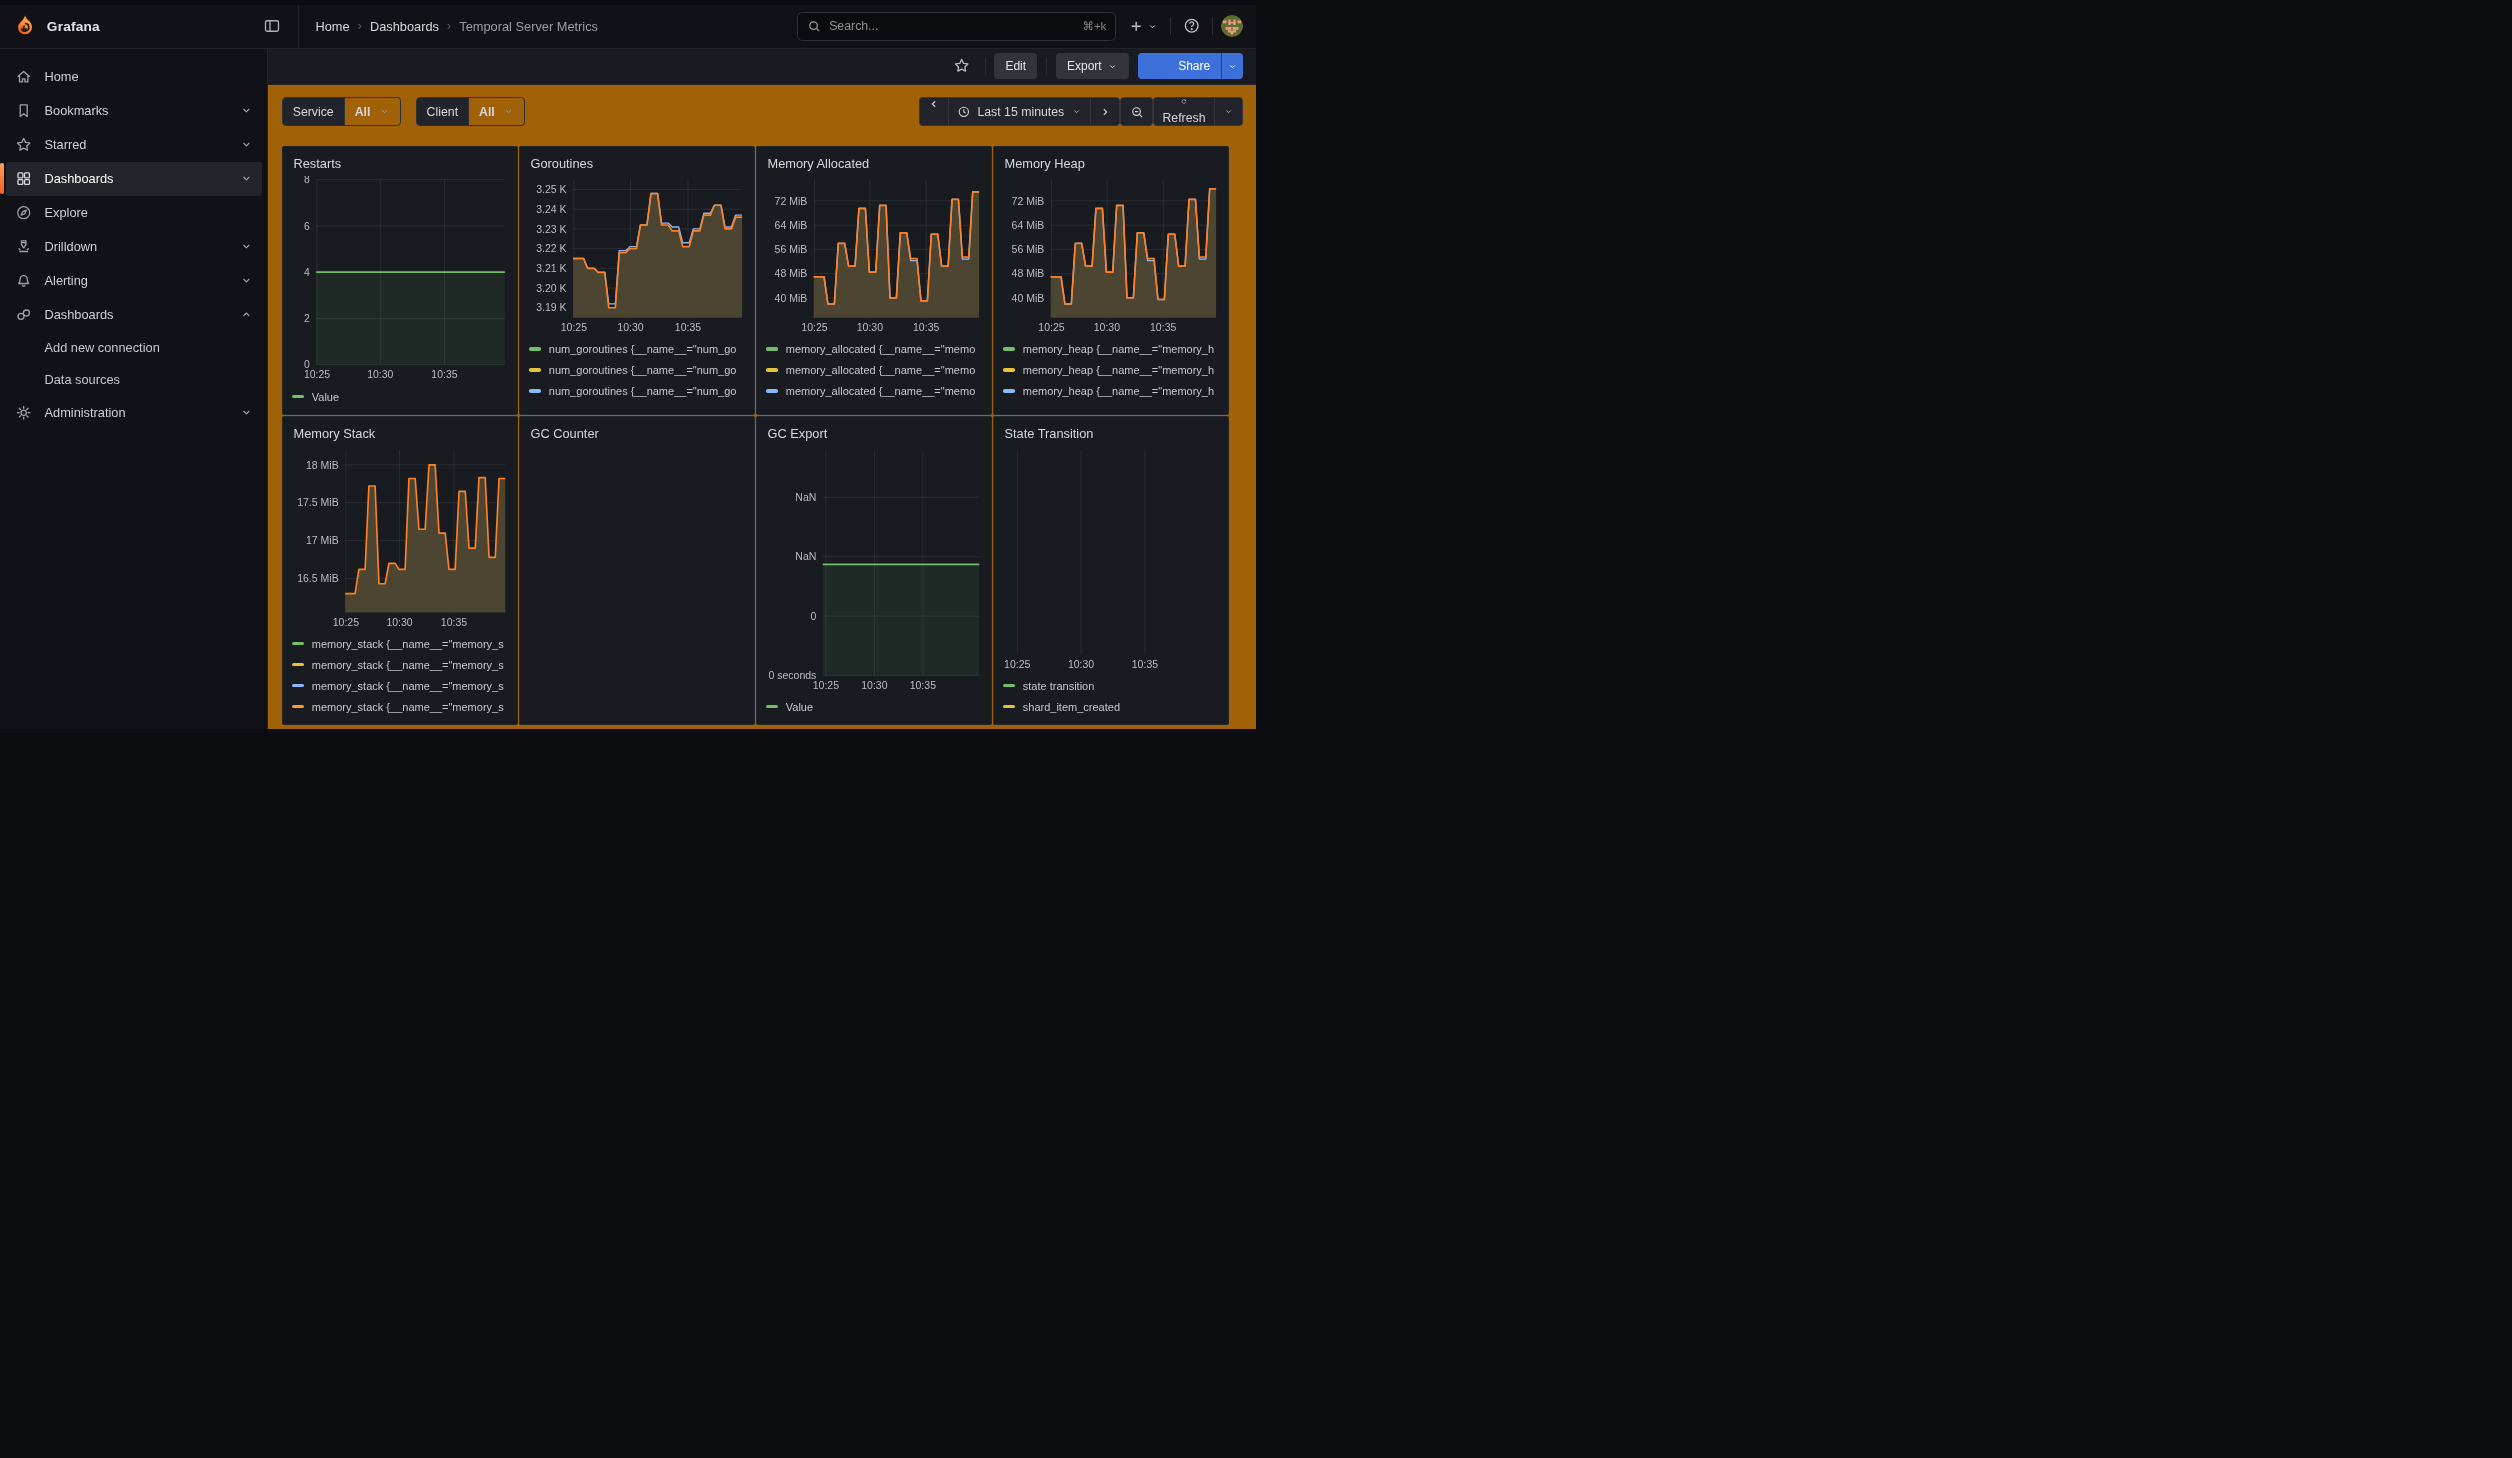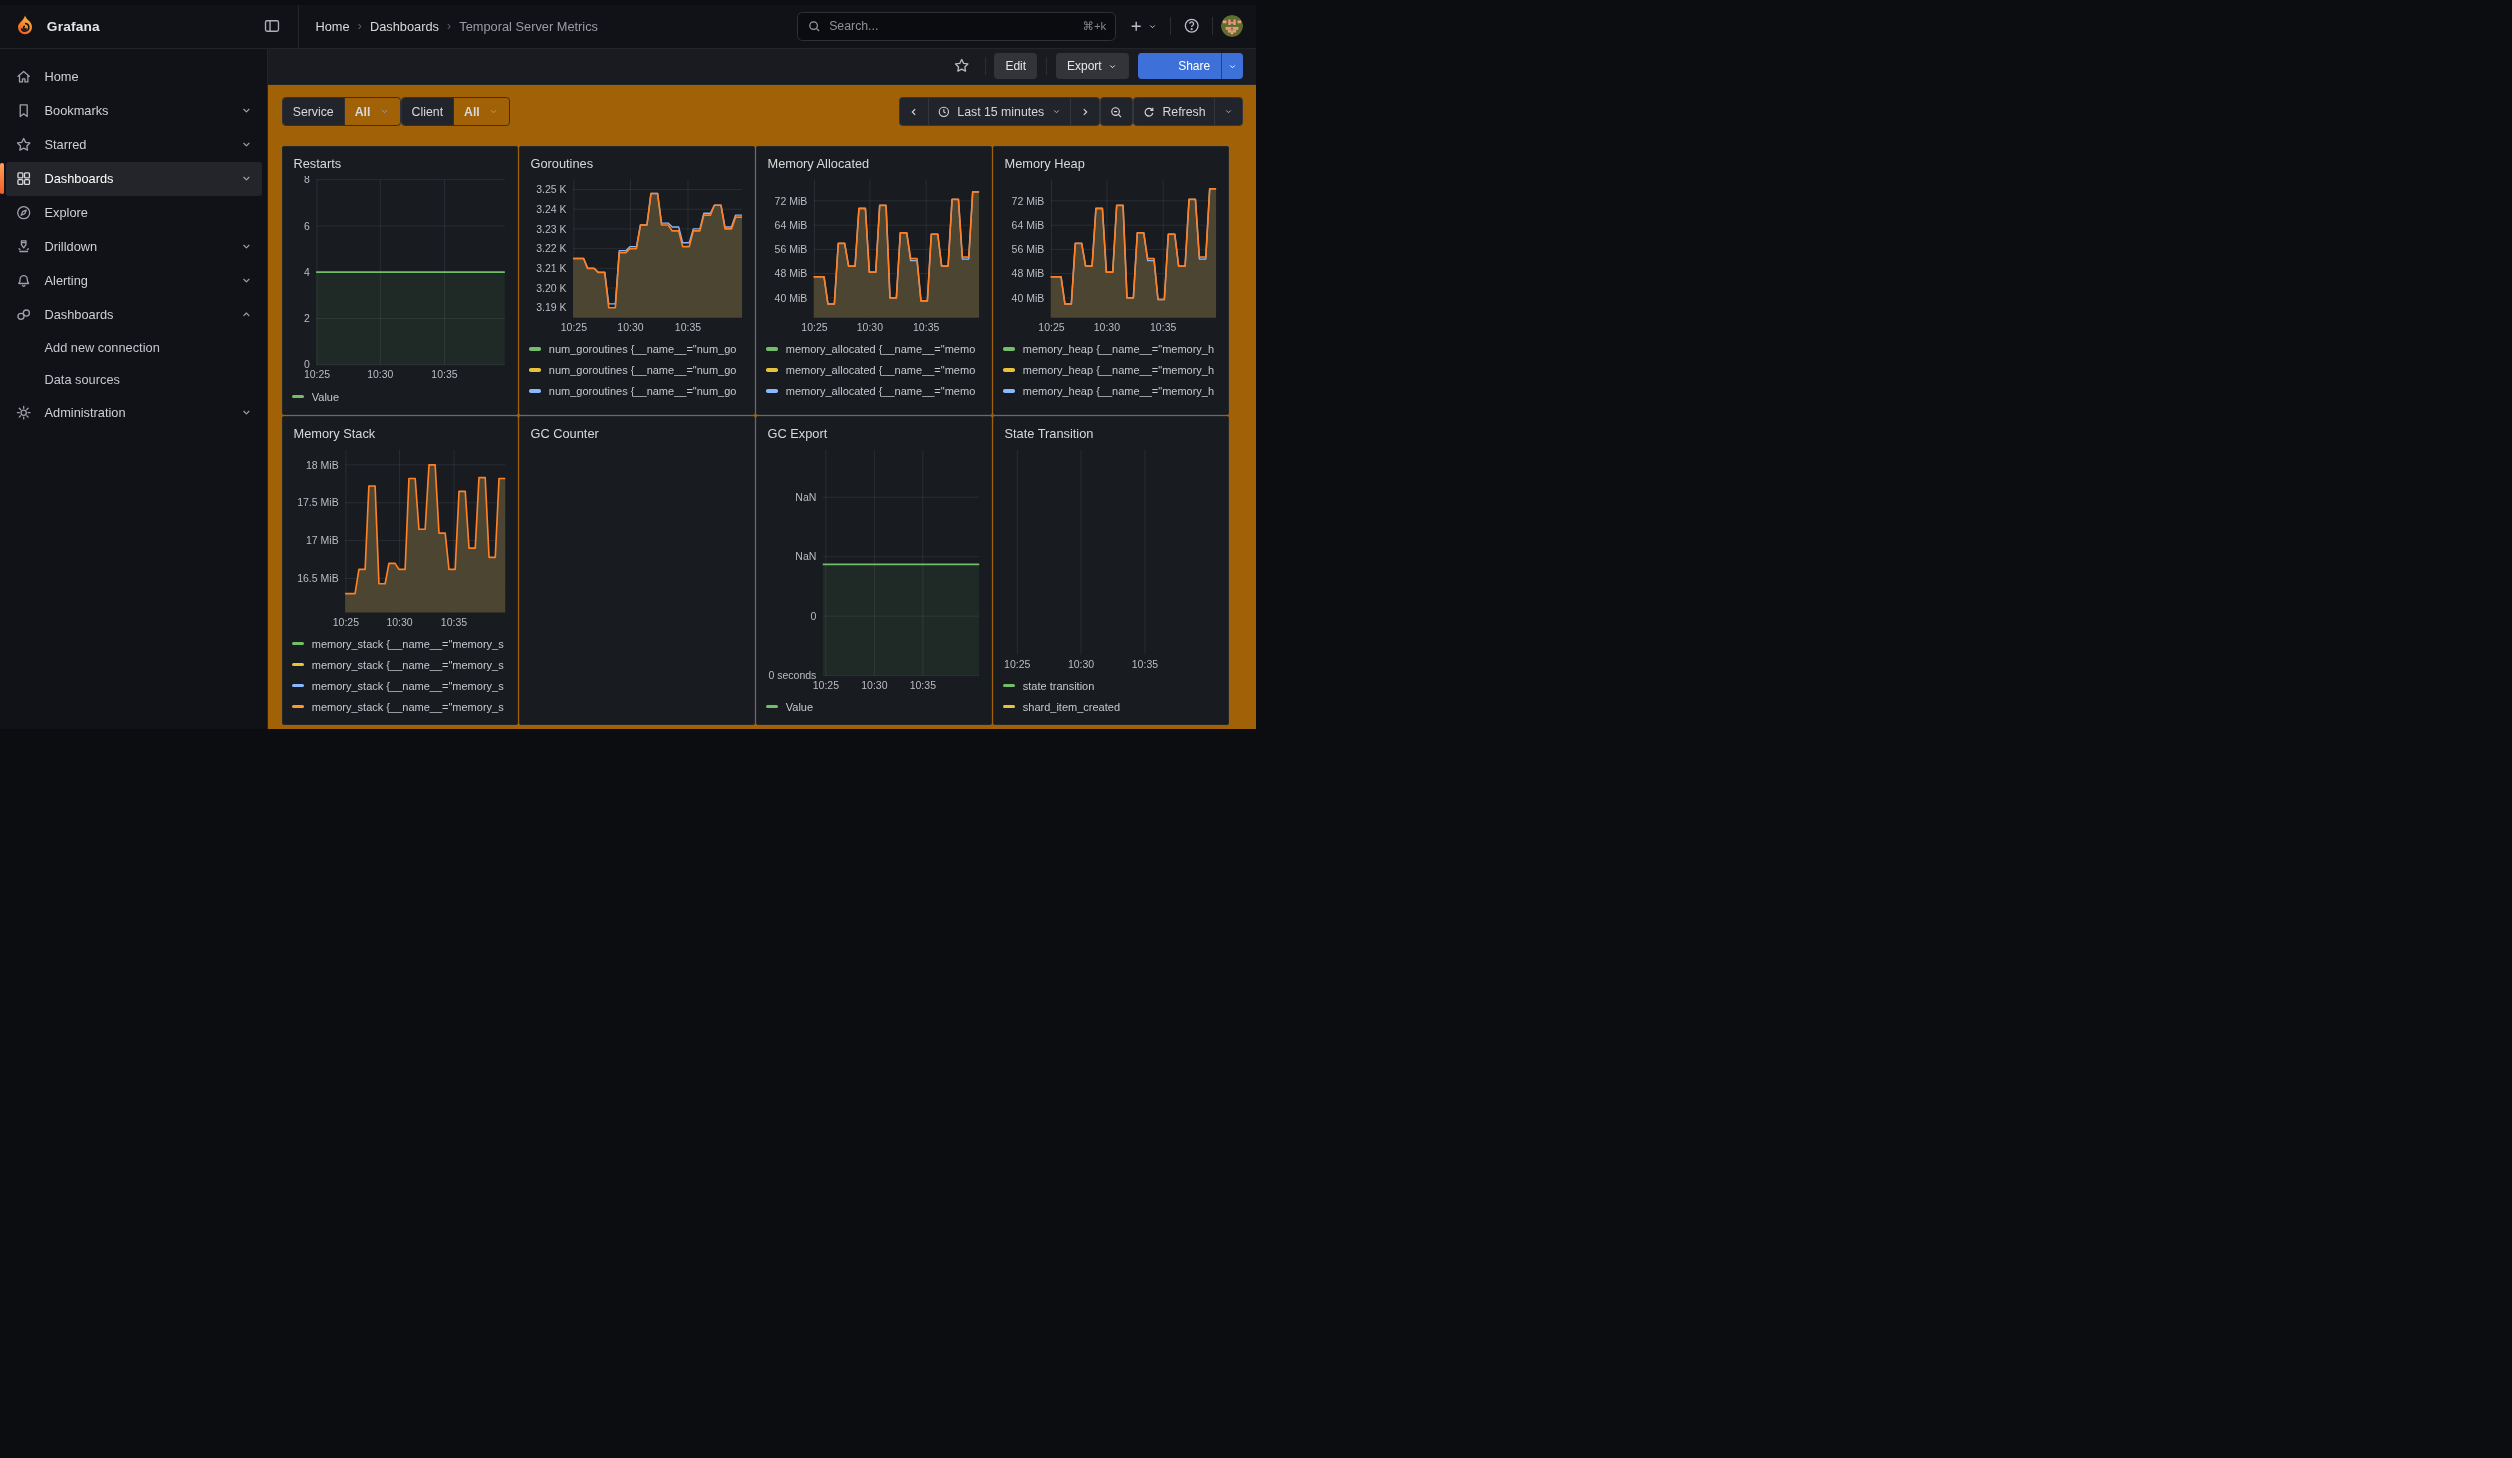--- a/index.html
+++ b/index.html
@@ -47,30 +47,30 @@
   .subheader { height:36px; flex:none; background:#191b20; border-bottom:0.9px solid #222429; display:flex; align-items:center; justify-content:flex-end; gap:9px; padding:0 12.8px; }
   .star-btn { width:27px; height:25.6px; display:flex; align-items:center; justify-content:center; color:#b9bbc2; background:none; border:none; cursor:pointer; }
   .btn { height:25.6px; border:none; border-radius:3.7px; font-family:inherit; font-size:12px; font-weight:500; display:flex; align-items:center; gap:5.5px; padding:0 11px; cursor:pointer; }
   .btn-secondary { background:rgba(204,204,220,0.14); color:#e6e7eb; }
   .btn-split { display:flex; align-items:stretch; border-radius:3.7px; overflow:hidden; }
   .btn-primary { background:#3d71d9; color:#ffffff; border-radius:0;padding-left:40px; }
   .btn-primary-caret { background:#3d71d9; border:none; border-left:0.9px solid rgba(10,12,20,0.45); color:#fff; width:22px; display:flex; align-items:center; justify-content:center; cursor:pointer; }
 
   
   .toolbar { flex:none; display:flex; align-items:center; padding:12.8px 12.8px 9px 13.7px; }
-  .filters { display:flex; gap:0; }
+  .filters { display:flex; gap:15px; }
   .filter-group { display:flex; align-items:stretch; height:29px; border:0.9px solid #2e3037; border-radius:3.7px; overflow:hidden; cursor:pointer; }
   .filter-label { background:#22242b; display:flex; align-items:center; padding:0 10px; font-size:12.3px; color:#d8d9de; border-right:0.9px solid #2e3037; }
   .filter-value { display:flex; align-items:center; gap:8.2px; padding:0 10px; font-size:12.3px; font-weight:700; color:#d8d9de; }
   .filter-value .cv { color:#9da0a8; display:flex; }
   .time-controls { margin-left:auto; display:flex; align-items:center; }
   .tgroup { display:flex; }
   .tbtn { height:29px; background:#22242b; border:0.9px solid #34363d; color:#d5d6dc; font-family:inherit; font-size:12.3px; font-weight:500; display:flex; align-items:center; gap:6.4px; padding:0 8.2px; cursor:pointer; }
   .tgroup .tbtn + .tbtn { margin-left:-0.9px; }
-  .tgroup .tbtn:first-child { border-radius:3.7px 0 0 3.7px; }
+  .tgroup .tbtn:first-child { border-radius:3.7px 0 0 3.7px;flex-direction:column; }
   .tgroup .tbtn:last-child { border-radius:0 3.7px 3.7px 0; }
   .tbtn.single { border-radius:3.7px; }
   .tbtn .cv { color:#aeb0b8; display:flex; }
 
   
   .grid { flex:1; min-height:0; padding:11px 12.8px 0 13.7px; display:grid; grid-template-columns:repeat(4,236px); grid-template-rows:269px 309px; gap:1px; align-content:start; }
   .panel { background:#181b1f; border:0.9px solid #24262c; border-radius:1.8px; padding:7.3px 9px 7.3px 9px; display:flex; flex-direction:column; overflow:hidden; min-width:0; }
   .panel-title { font-size:12.8px; font-weight:500; color:#d8d9da; line-height:18px; margin:0 0 3.7px 1.8px; white-space:nowrap; cursor:pointer; }
   .chart { flex:1 1 auto; min-height:0; position:relative; }
   .chart svg { position:absolute; left:0; top:0; display:block; }

